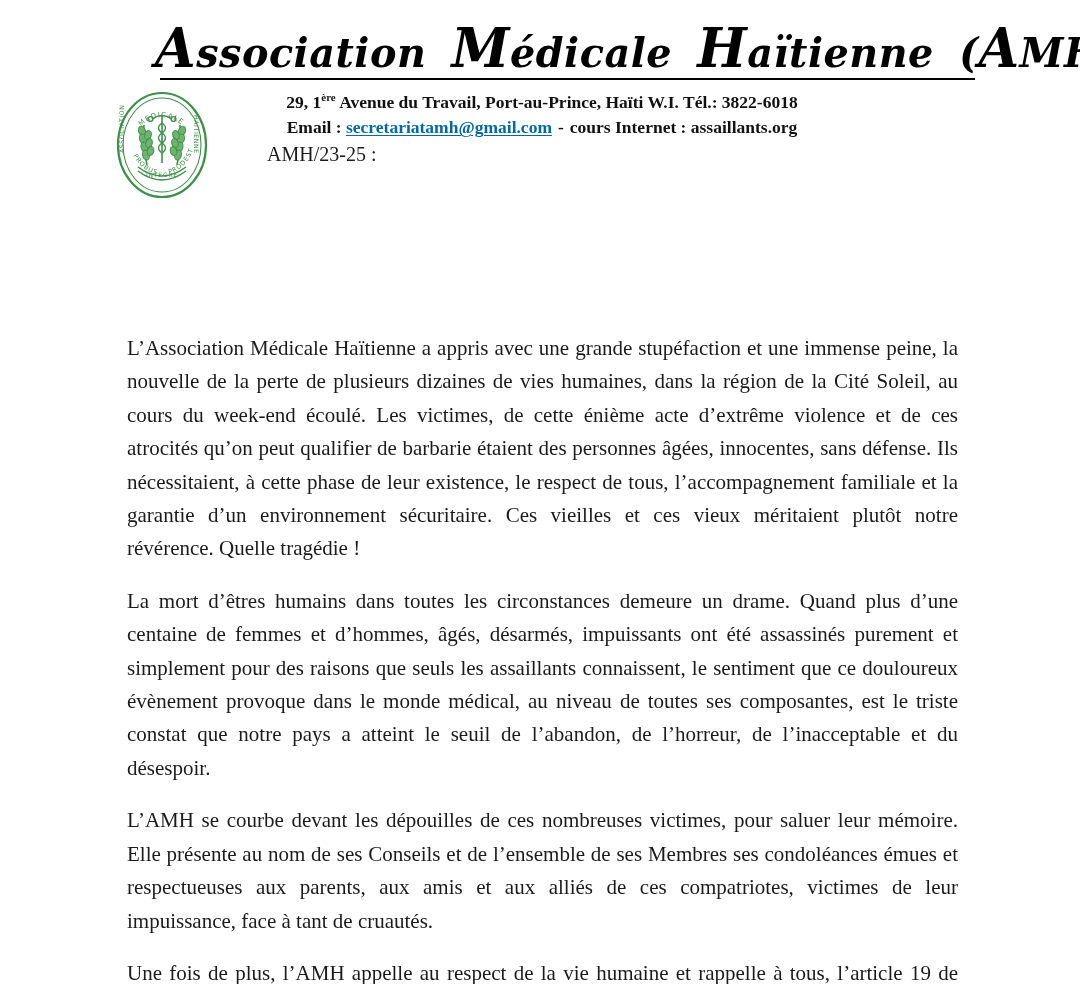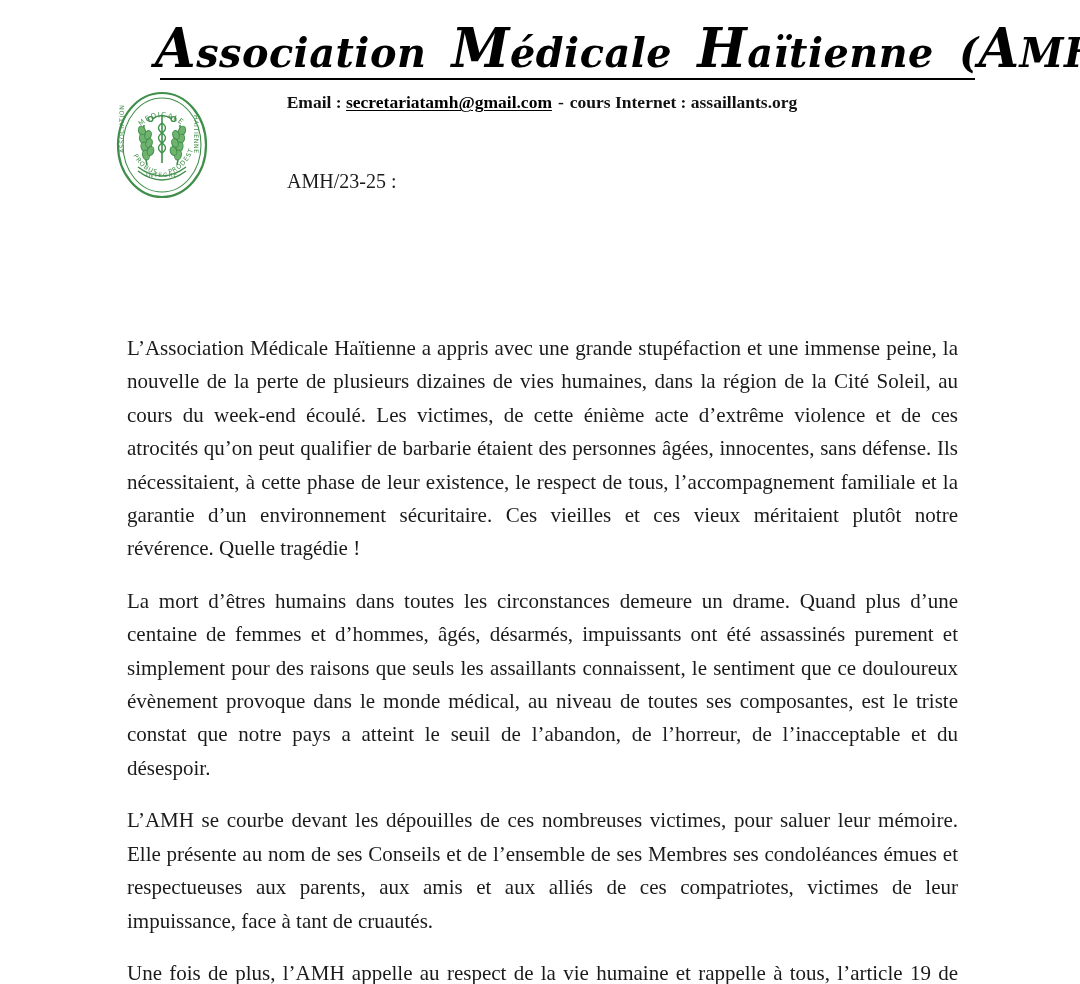--- a/index.html
+++ b/index.html
@@ -88,35 +88,34 @@
     line-height: 25px;
     color: #111111;
   }
   .contact-line { white-space: nowrap; }
   .contact-line sup {
     font-size: 11px;
     vertical-align: super;
     line-height: 0;
   }
   .email-link {
-    color: #000000;
+    color: #0369a1;
     text-underline-offset: 2px;
   }
   .sep { display: inline-block; padding: 0 6px; }
 
   
   .reference {
     position: absolute;
     left: 267px;
-    top: 168px;
+    top: 141px;
     font-size: 20px;
     line-height: 26px;
     color: #1b1b1b;
     white-space: nowrap;
-    margin-left: 20px;
   }
 
   
   .doc-title {
     position: absolute;
     left: 127px;
     top: 231px;
     width: 831px;
     text-align: center;
     font-size: 23px;
@@ -206,20 +205,23 @@
           <textPath href="#arcBottom" startOffset="58%">PRODEST</textPath>
         </text>
         <text x="10" y="56" font-family="DejaVu Sans, sans-serif" font-size="6.2" fill="#3f8f4a" transform="rotate(-90 14 60)" letter-spacing="0.6">ASSOCIATION</text>
         <text x="72" y="34" font-family="DejaVu Sans, sans-serif" font-size="6.2" fill="#3f8f4a" transform="rotate(90 80 34)" letter-spacing="0.6">HAITIENNE</text>
         <text x="48" y="88" font-family="DejaVu Sans, sans-serif" font-size="6" fill="#3f8f4a" text-anchor="middle" letter-spacing="0.8">INTEGRE</text>
       </svg>
     </div>
 
     <div class="contact-block">
       <div class="contact-line">
+        <span>29, 1</span><sup>ère</sup><span> Avenue du Travail, Port-au-Prince, Haïti W.I. Tél.: 3822-6018</span>
+      </div>
+      <div class="contact-line">
         <span>Email : </span><a class="email-link" href="#">secretariatamh@gmail.com</a><span class="sep">-</span><span>cours Internet : </span><span>assaillants.org</span>
       </div>
     </div>
 
     <div class="reference">AMH/23-25 :</div>
   </div>
 
 
   <div class="body-text">
     <p class="para">L’Association Médicale Haïtienne a appris avec une grande stupéfaction et une immense peine, la nouvelle de la perte de plusieurs dizaines de vies humaines, dans la région de la Cité Soleil, au cours du week-end écoulé. Les victimes, de cette énième acte d’extrême violence et de ces atrocités qu’on peut qualifier de barbarie étaient des personnes âgées, innocentes, sans défense. Ils nécessitaient, à cette phase de leur existence, le respect de tous, l’accompagnement familiale et la garantie d’un environnement sécuritaire. Ces vieilles et ces vieux méritaient plutôt notre révérence. Quelle tragédie !</p>

